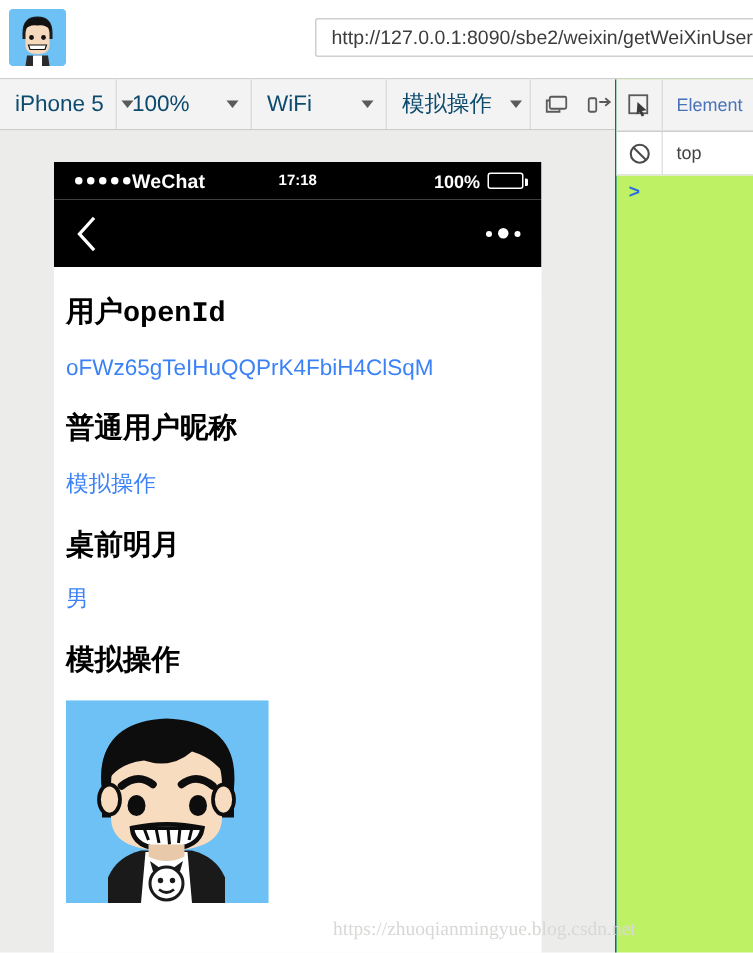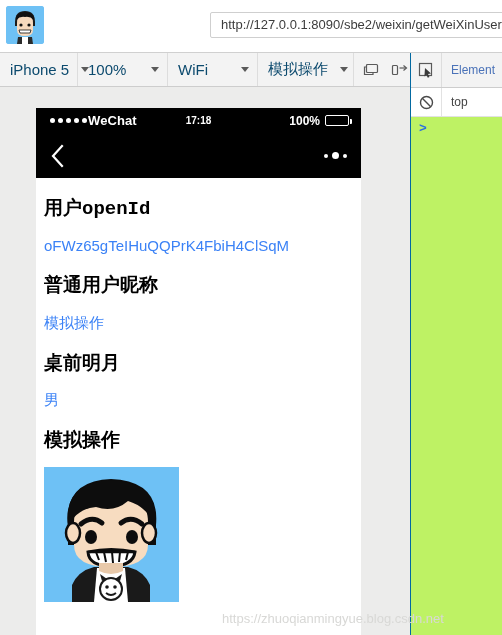--- a/index.html
+++ b/index.html
@@ -316,21 +316,21 @@
   }
   .avatar-block svg { display: block; }
 
   
   .watermark {
     position: absolute;
     left: 222px; top: 611px;
     font-size: 13px;
     color: #d8d8d6;
     white-space: nowrap;
-    font-family: Liberation Sans, sans-serif;
+    font-family: Liberation Serif, serif;
     pointer-events: none;
   }
 </style>
 </head>
 <body>
 
 <div class="browser-top">
 
   <div class="tab-favicon">
     <svg width="38" height="38" viewBox="0 0 38 38">

